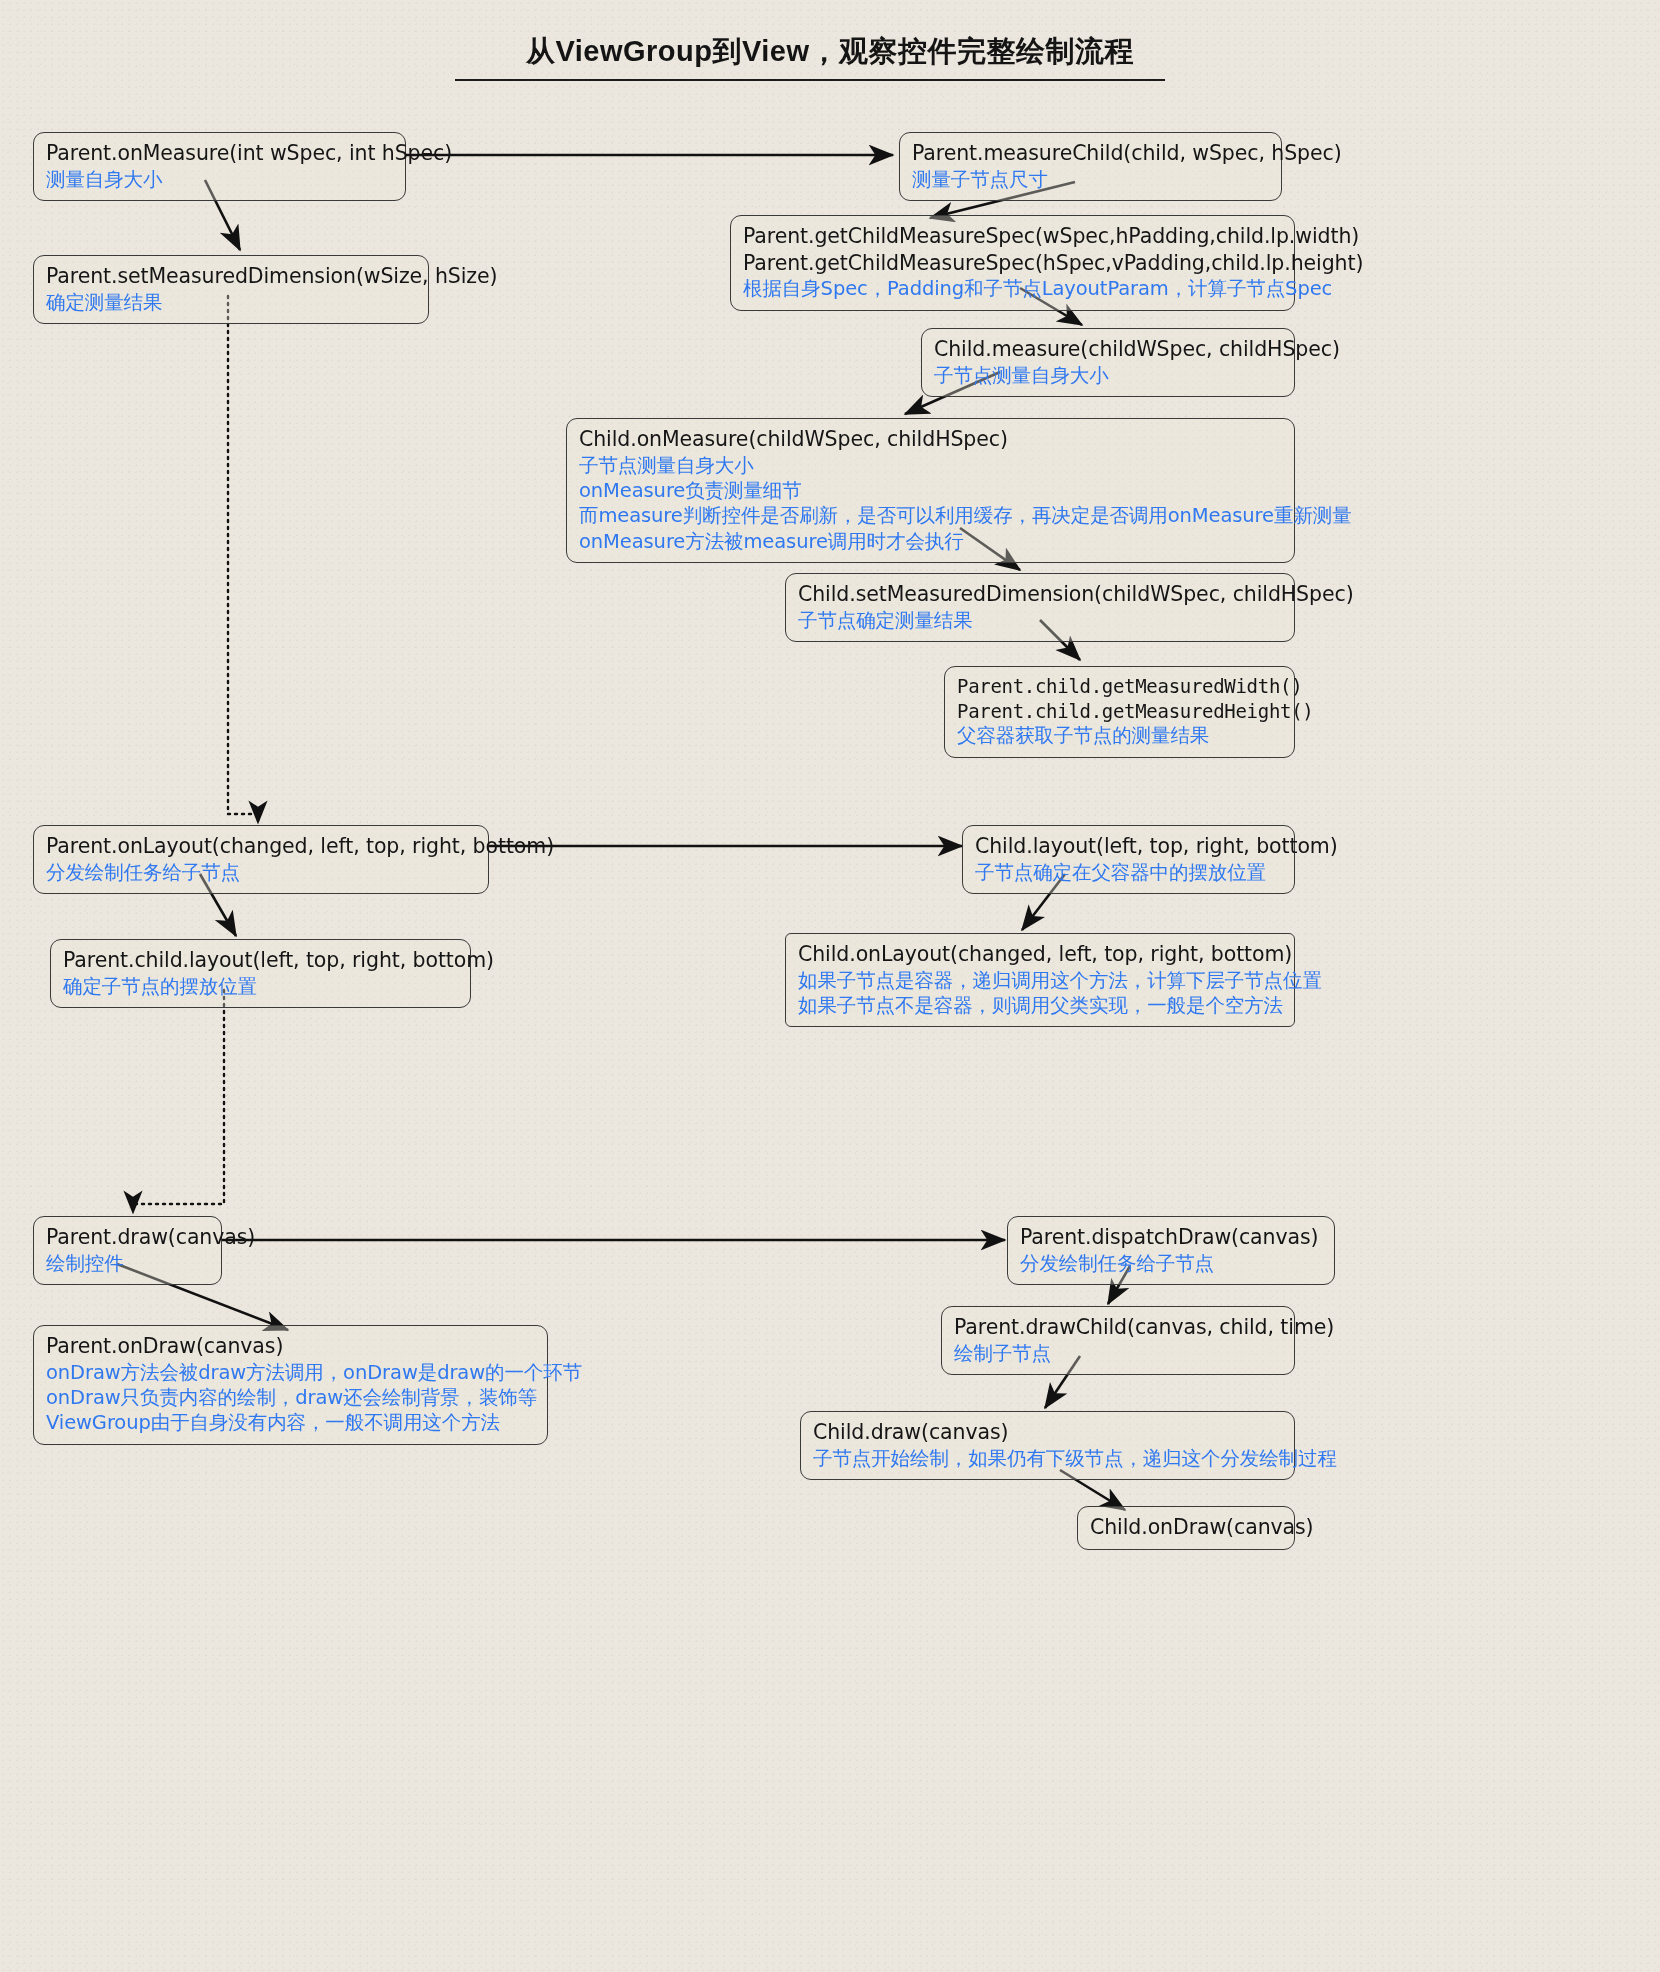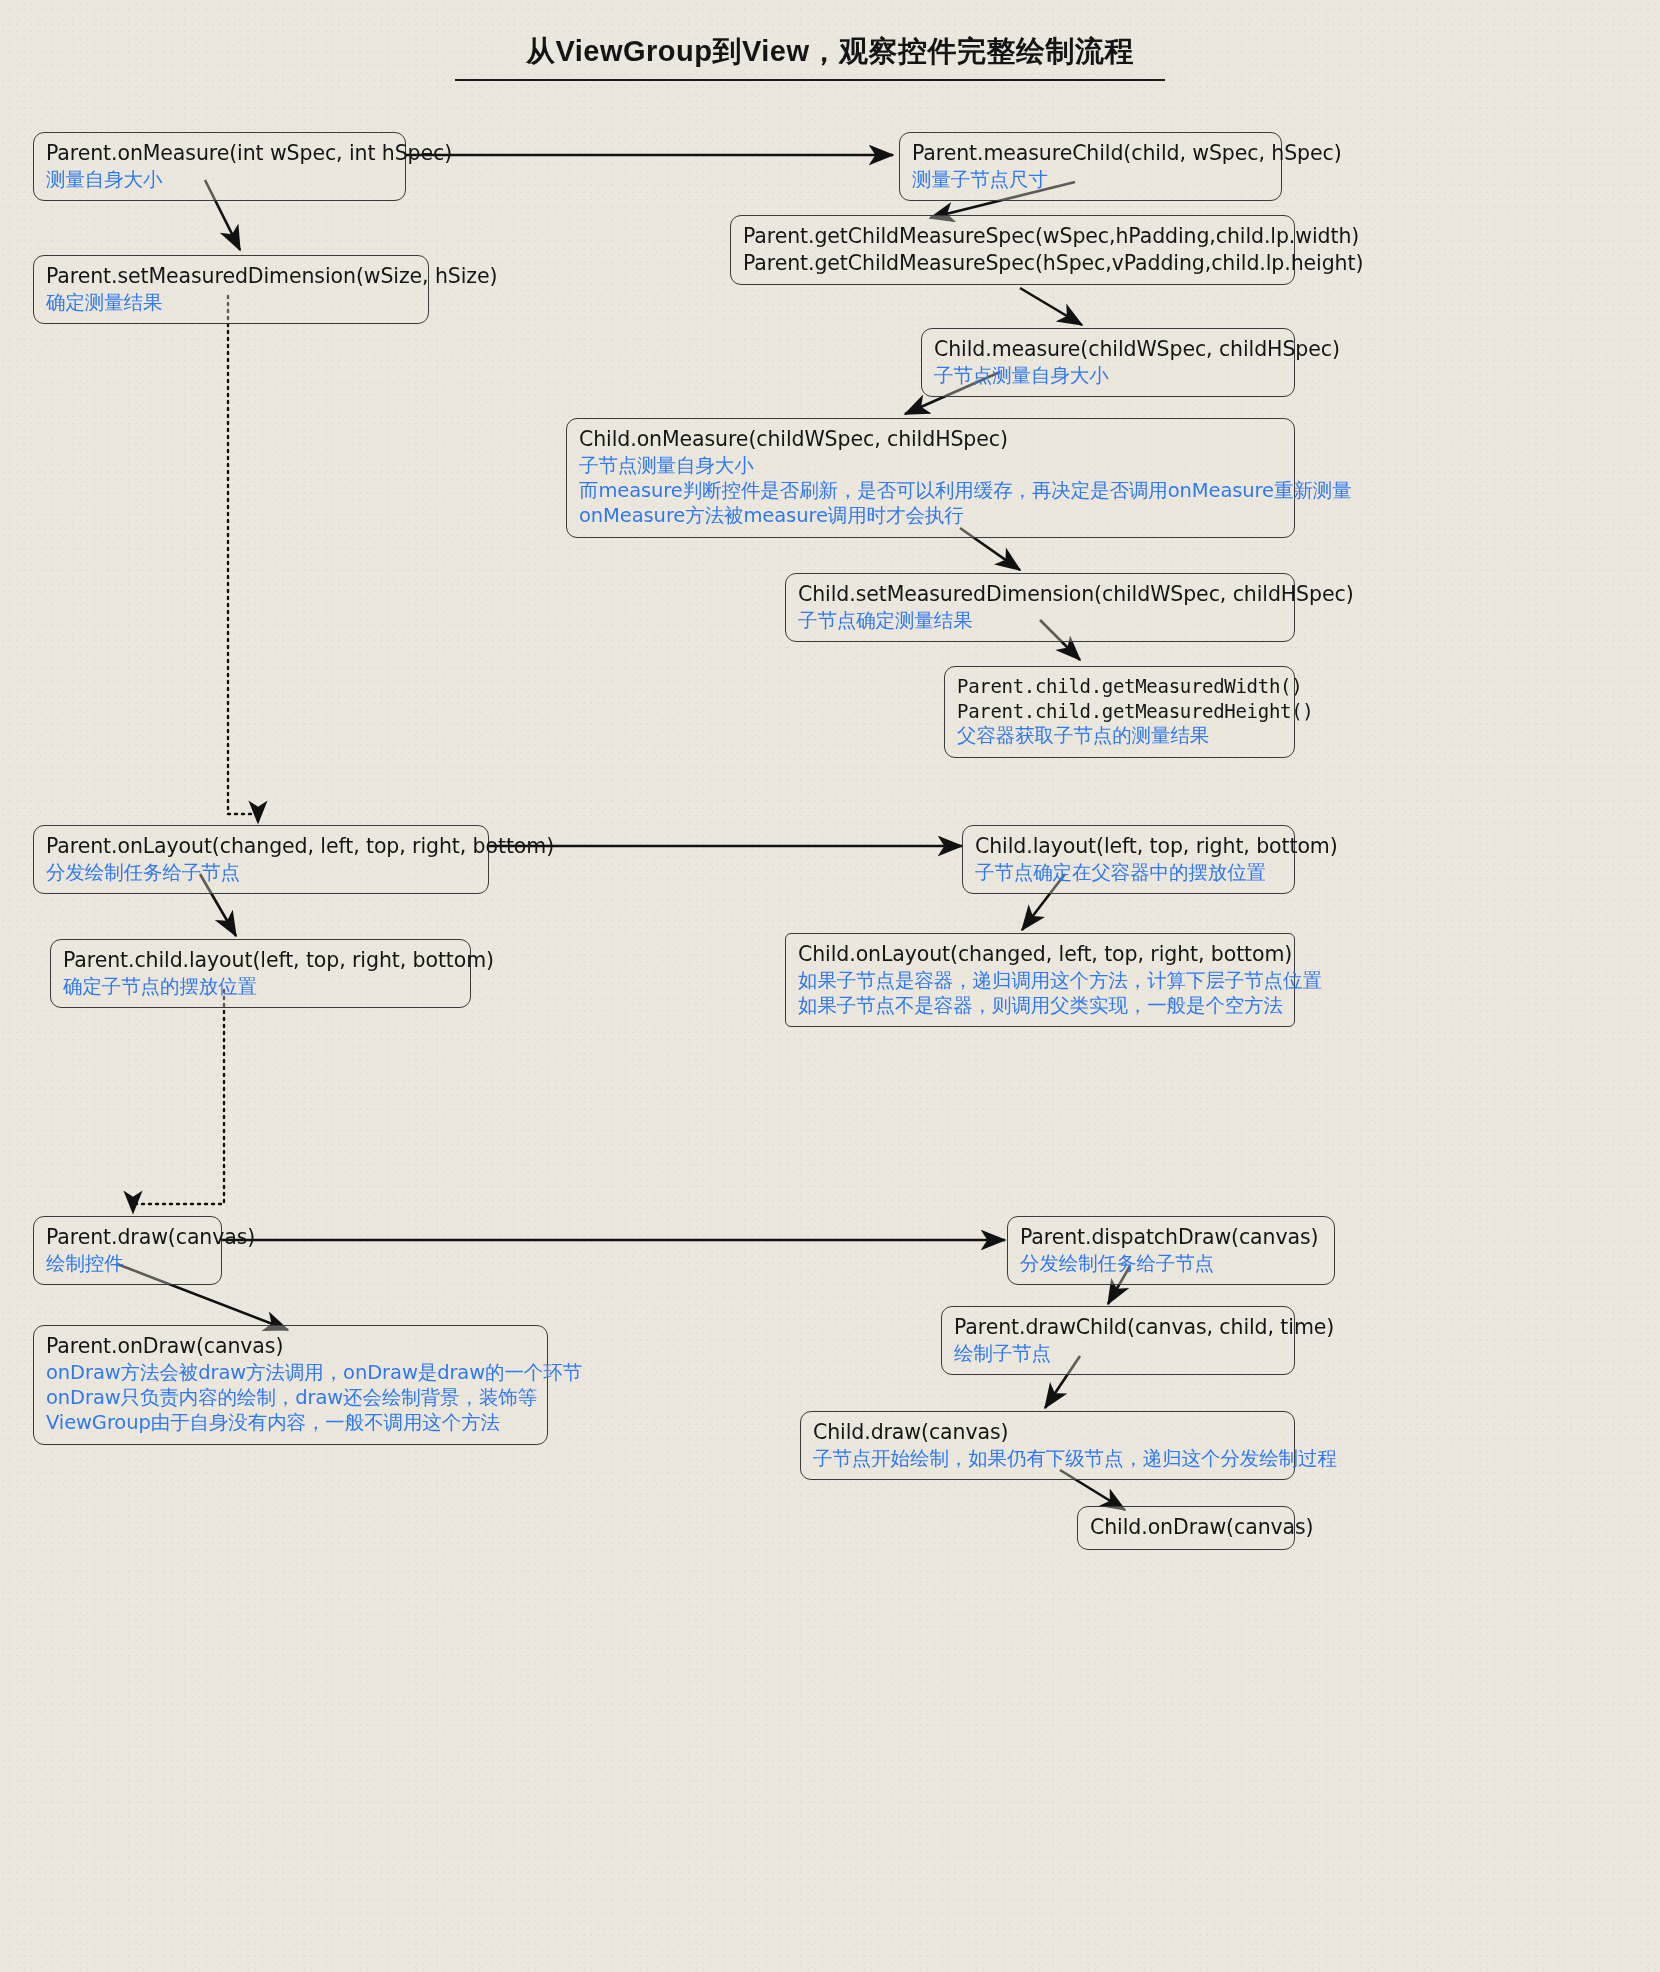--- a/index.html
+++ b/index.html
@@ -109,30 +109,32 @@
 </div>
 
 <div class="node" style="left:33px;top:255px;width:396px;">
   <div class="t">Parent.setMeasuredDimension(wSize, hSize)</div>
   <div class="d">确定测量结果</div>
 </div>
 
 <div class="node" style="left:730px;top:215px;width:565px;">
   <div class="t">Parent.getChildMeasureSpec(wSpec,hPadding,child.lp.width)</div>
   <div class="t">Parent.getChildMeasureSpec(hSpec,vPadding,child.lp.height)</div>
+  <div class="d">根据自身Spec，Padding和子节点LayoutParam，计算子节点Spec</div>
 </div>
 
 <div class="node" style="left:921px;top:328px;width:374px;">
   <div class="t">Child.measure(childWSpec, childHSpec)</div>
   <div class="d">子节点测量自身大小</div>
 </div>
 
 <div class="node" style="left:566px;top:418px;width:729px;">
   <div class="t">Child.onMeasure(childWSpec, childHSpec)</div>
   <div class="d">子节点测量自身大小</div>
+  <div class="d">onMeasure负责测量细节</div>
   <div class="d">而measure判断控件是否刷新，是否可以利用缓存，再决定是否调用onMeasure重新测量</div>
   <div class="d">onMeasure方法被measure调用时才会执行</div>
 </div>
 
 <div class="node" style="left:785px;top:573px;width:510px;">
   <div class="t">Child.setMeasuredDimension(childWSpec, childHSpec)</div>
   <div class="d">子节点确定测量结果</div>
 </div>
 
 <div class="node" style="left:944px;top:666px;width:351px;">

